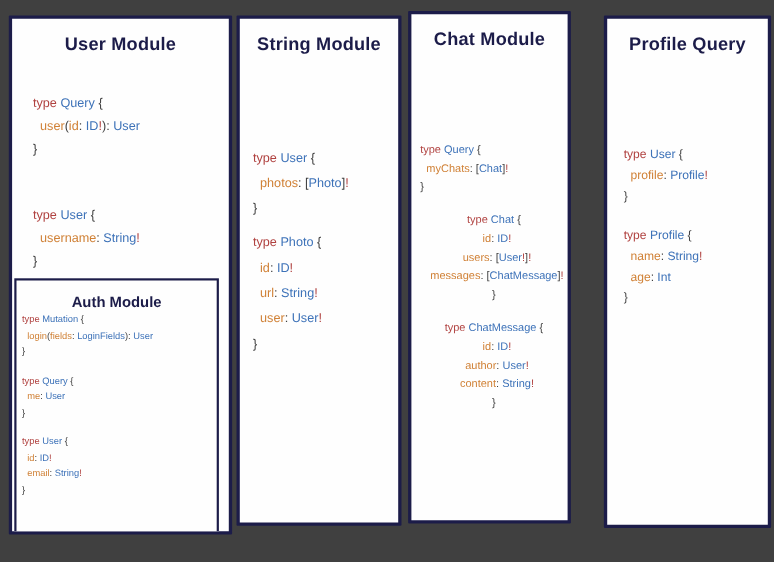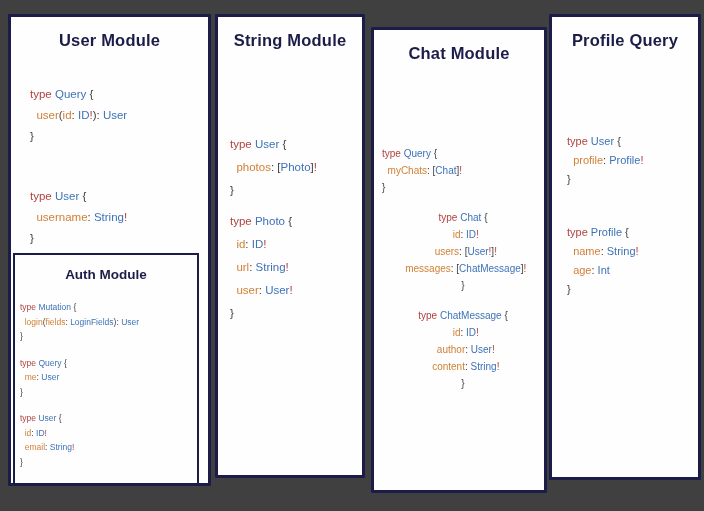--- a/index.html
+++ b/index.html
@@ -22,21 +22,21 @@
   }
   .panel {
     position: absolute;
     border: 3px solid var(--navy);
     border-radius: 1px;
     background: #fefefe;
     overflow: hidden;
   }
   #panel-user    { left: 8px;   top: 14px; width: 203px; height: 472px; }
   #panel-gallery { left: 215px; top: 14px; width: 150px; height: 464px; }
-  #panel-chat    { left: 371px; top: 27px; width: 176px; height: 466px; }
+  #panel-chat    { left: 371px; top: 10px; width: 148px; height: 466px; }
   #panel-profile { left: 549px; top: 14px; width: 152px; height: 466px; }
 
   .panel-title {
     margin-top: 13px;
     text-align: center;
     font-weight: bold;
     font-size: 16.5px;
     line-height: 20px;
     letter-spacing: 0.2px;
     color: var(--navy);
@@ -56,41 +56,41 @@
   #panel-user > .code    { margin-top: 34px; padding-left: 19px; font-size: 11.5px; line-height: 21px; }
   #panel-user > .code .code-block + .code-block { margin-top: 39px; }
 
   #panel-gallery .code   { margin-top: 83px; padding-left: 12px; font-size: 11.5px; line-height: 23px; }
   #panel-gallery .code-block + .code-block { margin-top: 8px; }
 
   #panel-chat .code      { margin-top: 82px; padding-left: 8px;  font-size: 10px;   line-height: 17px; }
   #panel-chat .code-block + .code-block { margin-top: 13px; text-align: center; }
 
   #panel-profile .code   { margin-top: 82px; padding-left: 15px; font-size: 11px;   line-height: 19px; }
-  #panel-profile .code-block + .code-block { margin-top: 34px; }
+  #panel-profile .code-block + .code-block { margin-top: 16px; }
 
   .subpanel {
     position: absolute;
     left: 2px;
     top: 236px;
     width: 186px;
     height: 288px;
     border: 2px solid var(--navy);
     background: #fefefe;
     overflow: hidden;
   }
   .subpanel-title {
     margin-top: 11px;
     text-align: center;
     font-weight: bold;
     font-size: 13.5px;
     line-height: 17px;
     color: var(--navy);
   }
-  .subpanel .code { margin-top: 17px; padding-left: 5px; font-size: 8.5px; line-height: 14.5px; }
+  .subpanel .code { padding-left: 5px; font-size: 8.5px; line-height: 14.5px; }
   .subpanel .code-block + .code-block { margin-top: 12px; }
 </style>
 </head>
 <body>
 
 <div class="canvas">
 
   <div class="panel" id="panel-user">
     <div class="panel-title">User Module</div>
     <div class="code"><div class="code-block"><div class="code-line"><span class="tok-kw">type </span><span class="tok-ty">Query </span><span class="tok-pn">{</span></div><div class="code-line"><span>  </span><span class="tok-fd">user</span><span class="tok-pn">(</span><span class="tok-fd">id</span><span class="tok-pn">: </span><span class="tok-ty">ID</span><span class="tok-bg">!</span><span class="tok-pn">): </span><span class="tok-ty">User</span></div><div class="code-line"><span class="tok-pn">}</span></div></div><div class="code-block"><div class="code-line"><span class="tok-kw">type </span><span class="tok-ty">User </span><span class="tok-pn">{</span></div><div class="code-line"><span>  </span><span class="tok-fd">username</span><span class="tok-pn">: </span><span class="tok-ty">String</span><span class="tok-bg">!</span></div><div class="code-line"><span class="tok-pn">}</span></div></div></div>

